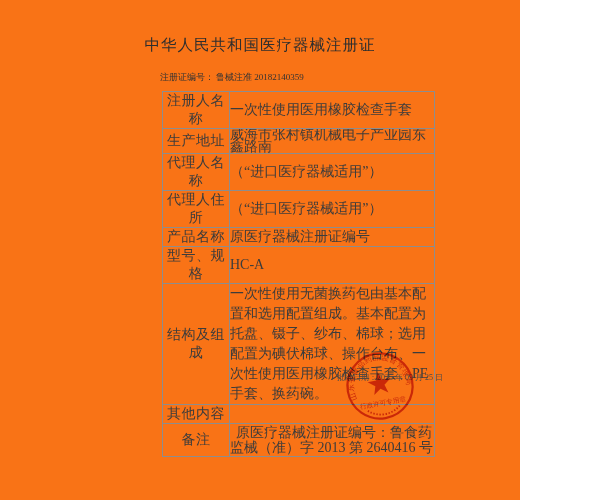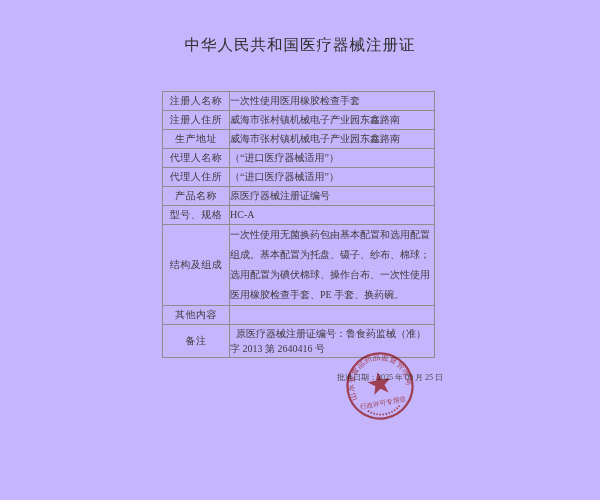--- a/index.html
+++ b/index.html
@@ -1,32 +1,32 @@
 <!DOCTYPE html>
 <html><head>
 <meta charset="utf-8">
 <style>
   html,body{margin:0;padding:0;background:#ffffff;}
   .sheet{
-    position:relative;width:600px;height:500px;background:#c4b5fd;
+    position:relative;width:520px;height:500px;background:#f97316;
     font-family:"Liberation Serif","DejaVu Serif",serif;color:#3a3a3a;
     overflow:hidden;
   }
   .title{
     position:absolute;top:35px;left:0;width:100%;text-align:center;
     font-size:15.5px;letter-spacing:1px;color:#2e2e2e;margin:0;font-weight:normal;
   }
   .reg-line{
     position:absolute;top:71px;left:160px;font-size:9px;color:#333;
   }
   .reg-line .num{margin-left:2px;}
   table.cert{
     position:absolute;left:162px;top:91px;width:273px;
     border-collapse:collapse;table-layout:fixed;
-    font-size:10px;color:#3c3c3c;
+    font-size:14px;color:#3c3c3c;
   }
   table.cert td{border:1px solid #8d8d8d;padding:0;vertical-align:middle;overflow:hidden;}
   td.lbl{width:66px;text-align:center;letter-spacing:0.5px;}
   td.val{padding:1px 4px 1px 8px;line-height:12px;}
   tr.r-std{height:19px;}
   tr.r-structure{height:50px;}
   tr.r-structure td.val{line-height:20px;}
   tr.r-scope{height:20px;}
   tr.r-attach{height:21px;}
   tr.r-other{height:19px;}
@@ -38,30 +38,29 @@
   .seal{position:absolute;left:324px;top:330px;width:112px;height:112px;opacity:0.82;mix-blend-mode:multiply;}
   .seal text{font-family:"Liberation Serif","DejaVu Serif",serif;}
 </style>
 </head>
 <body>
 
 <div class="sheet">
 
   <h1 class="title">中华人民共和国医疗器械注册证</h1>
 
+  <div class="reg-line">
+    <span>注册证编号：</span><span class="num">鲁械注准 20182140359</span>
+  </div>
 
   <table class="cert">
     <tbody>
       <tr class="r-std">
         <td class="lbl">注册人名称</td>
         <td class="val">一次性使用医用橡胶检查手套</td>
-      </tr>
-      <tr class="r-std">
-        <td class="lbl">注册人住所</td>
-        <td class="val">威海市张村镇机械电子产业园东鑫路南</td>
       </tr>
       <tr class="r-std">
         <td class="lbl">生产地址</td>
         <td class="val">威海市张村镇机械电子产业园东鑫路南</td>
       </tr>
       <tr class="r-std">
         <td class="lbl">代理人名称</td>
         <td class="val">（“进口医疗器械适用”）</td>
       </tr>
       <tr class="r-std">

